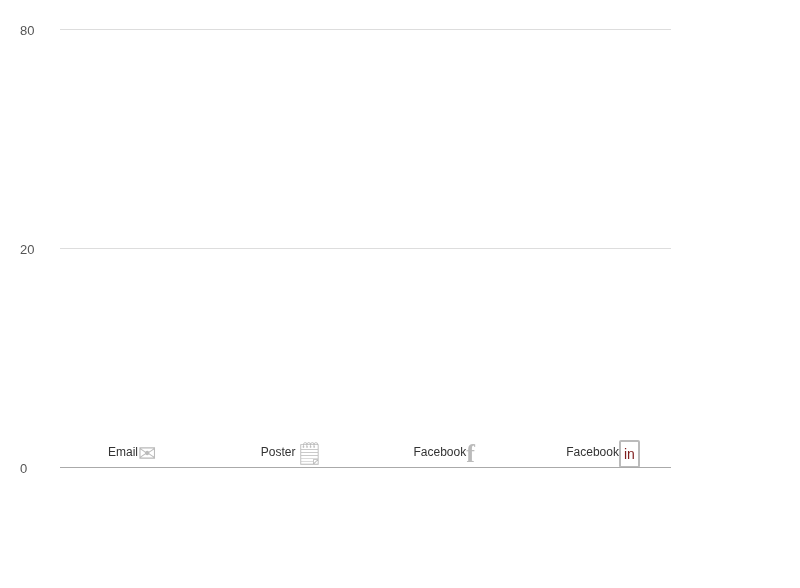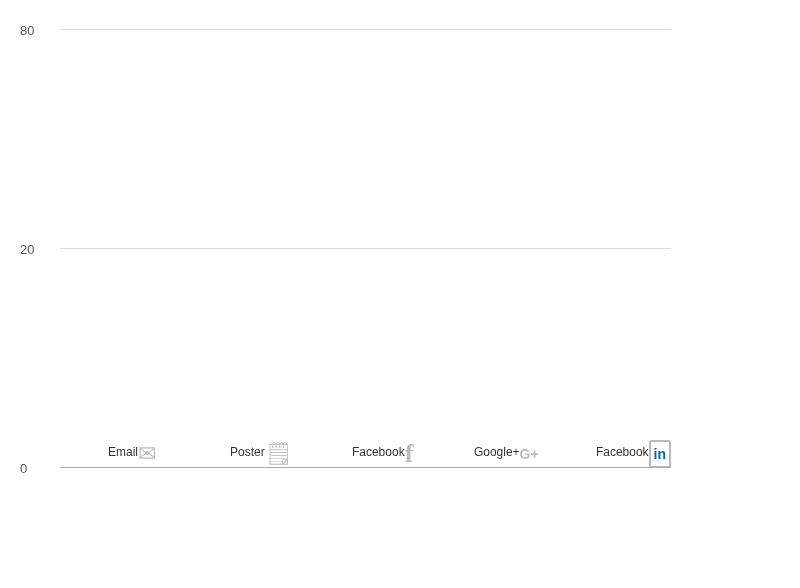--- a/index.html
+++ b/index.html
@@ -110,25 +110,20 @@
           <div class="bar" style="height: 7.5%; background-color: rgb(41, 189, 228);"></div>
           <div class="bar-label">Poster</div>
           <div class="bar-icon">🗒</div>
         </div>
         <div class="bar-group">
           <div class="bar" style="height: 87.5%; background-color: rgb(41, 189, 228);"></div>
           <div class="bar-label">Facebook</div>
           <div class="bar-icon" style="font-family: serif; font-weight: bold; font-size: 26px; color: rgb(187, 187, 187);">f</div>
         </div>
         <div class="bar-group">
-          <div class="bar" style="height: 17.5%; background-color: rgb(41, 189, 228);"></div>
-          <div class="bar-label">Google+</div>
-          <div class="bar-icon" style="font-size: 14px; font-weight: bold; color: rgb(187, 187, 187);">G+</div>
-        </div>
-        <div class="bar-group">
           <div class="bar" style="height: 10%; background-color: rgb(41, 189, 228);"></div>
           <div class="bar-label">Facebook</div>
-          <div class="bar-icon" style="font-size: 14px; font-weight: bold; color: #0369a1; border: 2px solid rgb(187, 187, 187); padding: 1px 3px; border-radius: 2px; text-align: center;">in</div>
+          <div class="bar-icon" style="font-size: 14px; font-weight: normal; color: #7f1d1d; border: 2px solid rgb(187, 187, 187); padding: 1px 3px; border-radius: 2px; text-align: center;">in</div>
         </div>
       </div>
     <div class="axis-line"></div>
   </div>
 </div>
 
 </body></html>

